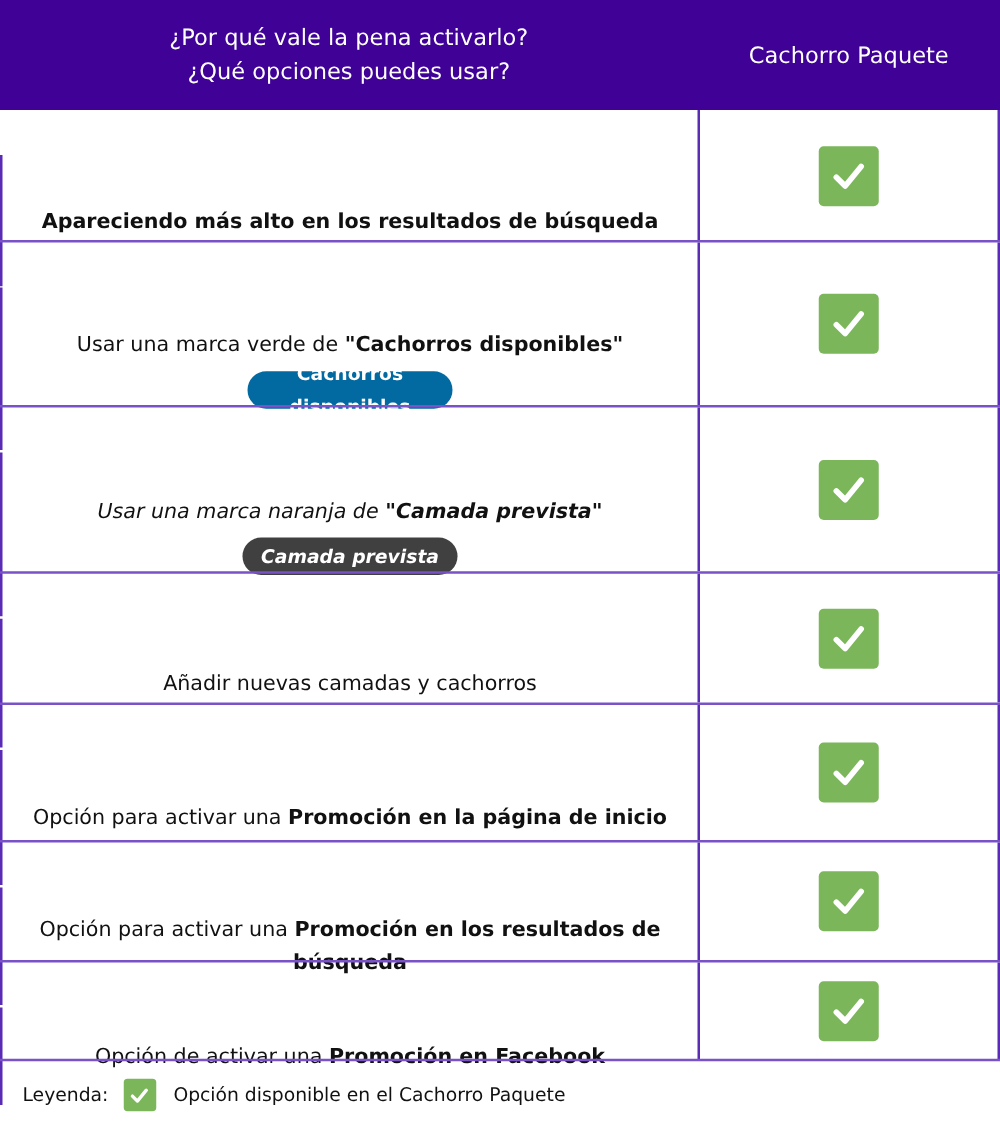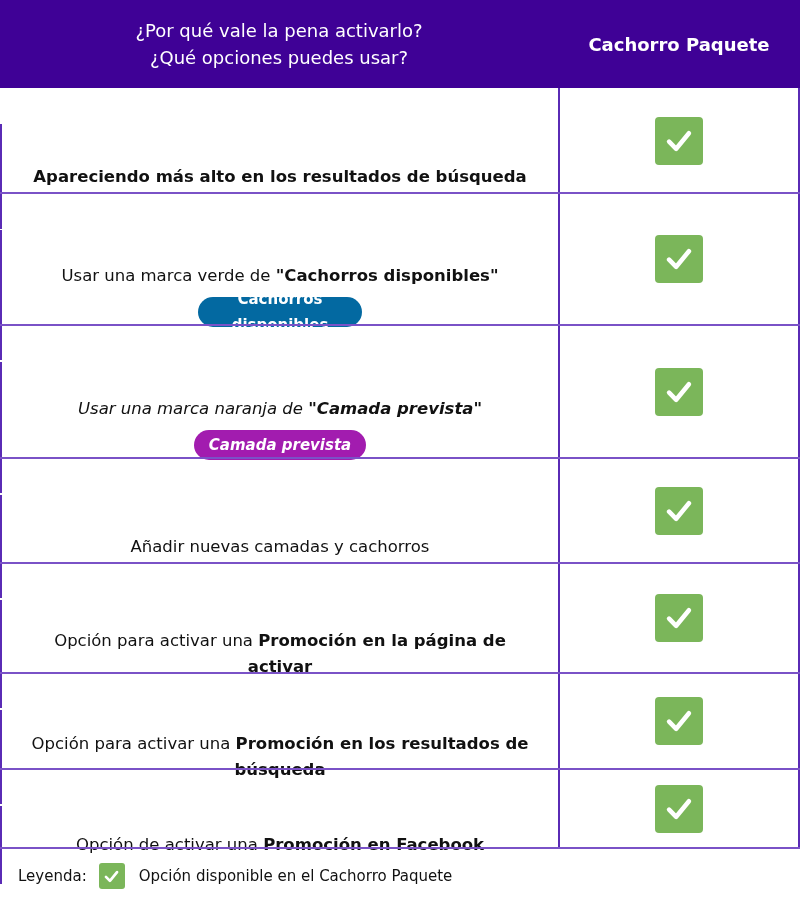--- a/index.html
+++ b/index.html
@@ -5,39 +5,39 @@
     html, body { margin: 0; padding: 0; background: #ffffff; }
     body { width: 800px; height: 900px; position: relative; overflow: hidden;
            font-family: "DejaVu Sans", sans-serif; color: #111111; }
     .table { position: absolute; left: 0; top: 0; width: 800px; }
     .header { position: absolute; left: 0; top: 0; width: 800px; height: 88px; background: #3f0196; color: #ffffff; }
     .header .left { position: absolute; left: 0; top: 0; width: 558px; height: 88px;
                     display: flex; flex-direction: column; justify-content: center; align-items: center;
                     font-size: 18px; font-weight: 500; line-height: 27px; }
     .header .right { position: absolute; left: 558px; top: 0; width: 242px; height: 88px;
                      display: flex; justify-content: center; align-items: center;
-                     font-size: 18px; font-weight: bold; }
+                     font-size: 18px; font-weight: normal; }
     .row { position: absolute; left: 0; width: 800px; box-sizing: border-box; }
     .row .cell-l { position: absolute; left: 0; top: 0; width: 558px; height: 100%;
                    box-sizing: border-box; border-left: 2px solid #5a2bb5;
                    display: flex; flex-direction: column; justify-content: center; align-items: center;
                    text-align: center; font-size: 16.5px; line-height: 26px; padding: 0 10px; margin-top: 36px; }
     .row .cell-r { position: absolute; left: 558px; top: 0; width: 242px; height: 100%;
                    box-sizing: border-box; border-left: 2px solid #5a2bb5; border-right: 2px solid #5a2bb5;
                    display: flex; justify-content: center; align-items: center; }
     .hline { position: absolute; left: 0; width: 800px; height: 2px; background: #7a52c7; }
     b { font-weight: bold; }
     .check { width: 48px; height: 48px; background: #7bb65a; border-radius: 4px;
              display: flex; justify-content: center; align-items: center; }
     .check svg { width: 34px; height: 34px; }
     .badge { margin-top: 8px; height: 30px; border-radius: 15px; color: #ffffff;
              font-size: 15px; font-weight: bold; display: inline-flex; align-items: center;
              justify-content: center; padding: 0 22px; }
     .badge.green { background: #0369a1; width: 164px; padding: 0; }
-    .badge.orange { background: #a21caf; width: 172px; padding: 0; }
+    .badge.orange { background: #404040; width: 172px; padding: 0; }
     .legend { position: absolute; left: 18px; top: 862px; height: 28px; display: flex; align-items: center;
               font-size: 15px; color: #111111; }
     .legend .check { width: 26px; height: 26px; border-radius: 3px; margin: 0 14px 0 12px; }
     .legend .check svg { width: 19px; height: 19px; }
   </style>
 </head>
 <body>
 
 <div class="table">
   <div class="header">
@@ -101,21 +101,21 @@
         <svg viewBox="0 0 24 24">
             <path d="M5 12.5 L10 17.5 L19 6.5" fill="none" stroke="#fff" stroke-width="3.2" stroke-linecap="round" stroke-linejoin="round"></path>
           </svg>
       </div>
     </div>
   </div>
   <div class="hline" style="top:562px;"></div>
 
   <div class="row" style="top:564px;height:108px;">
     <div class="cell-l">
-      <div style="max-width:510px;"><span>Opción para activar una </span><b>Promoción en la página de activar</b></div>
+      <div style="max-width:510px;"><span>Opción para activar una </span><b>Promoción en la página de inicio</b></div>
     </div>
     <div class="cell-r">
       <div class="check">
         <svg viewBox="0 0 24 24">
             <path d="M5 12.5 L10 17.5 L19 6.5" fill="none" stroke="#fff" stroke-width="3.2" stroke-linecap="round" stroke-linejoin="round"></path>
           </svg>
       </div>
     </div>
   </div>
   <div class="hline" style="top:672px;"></div>

